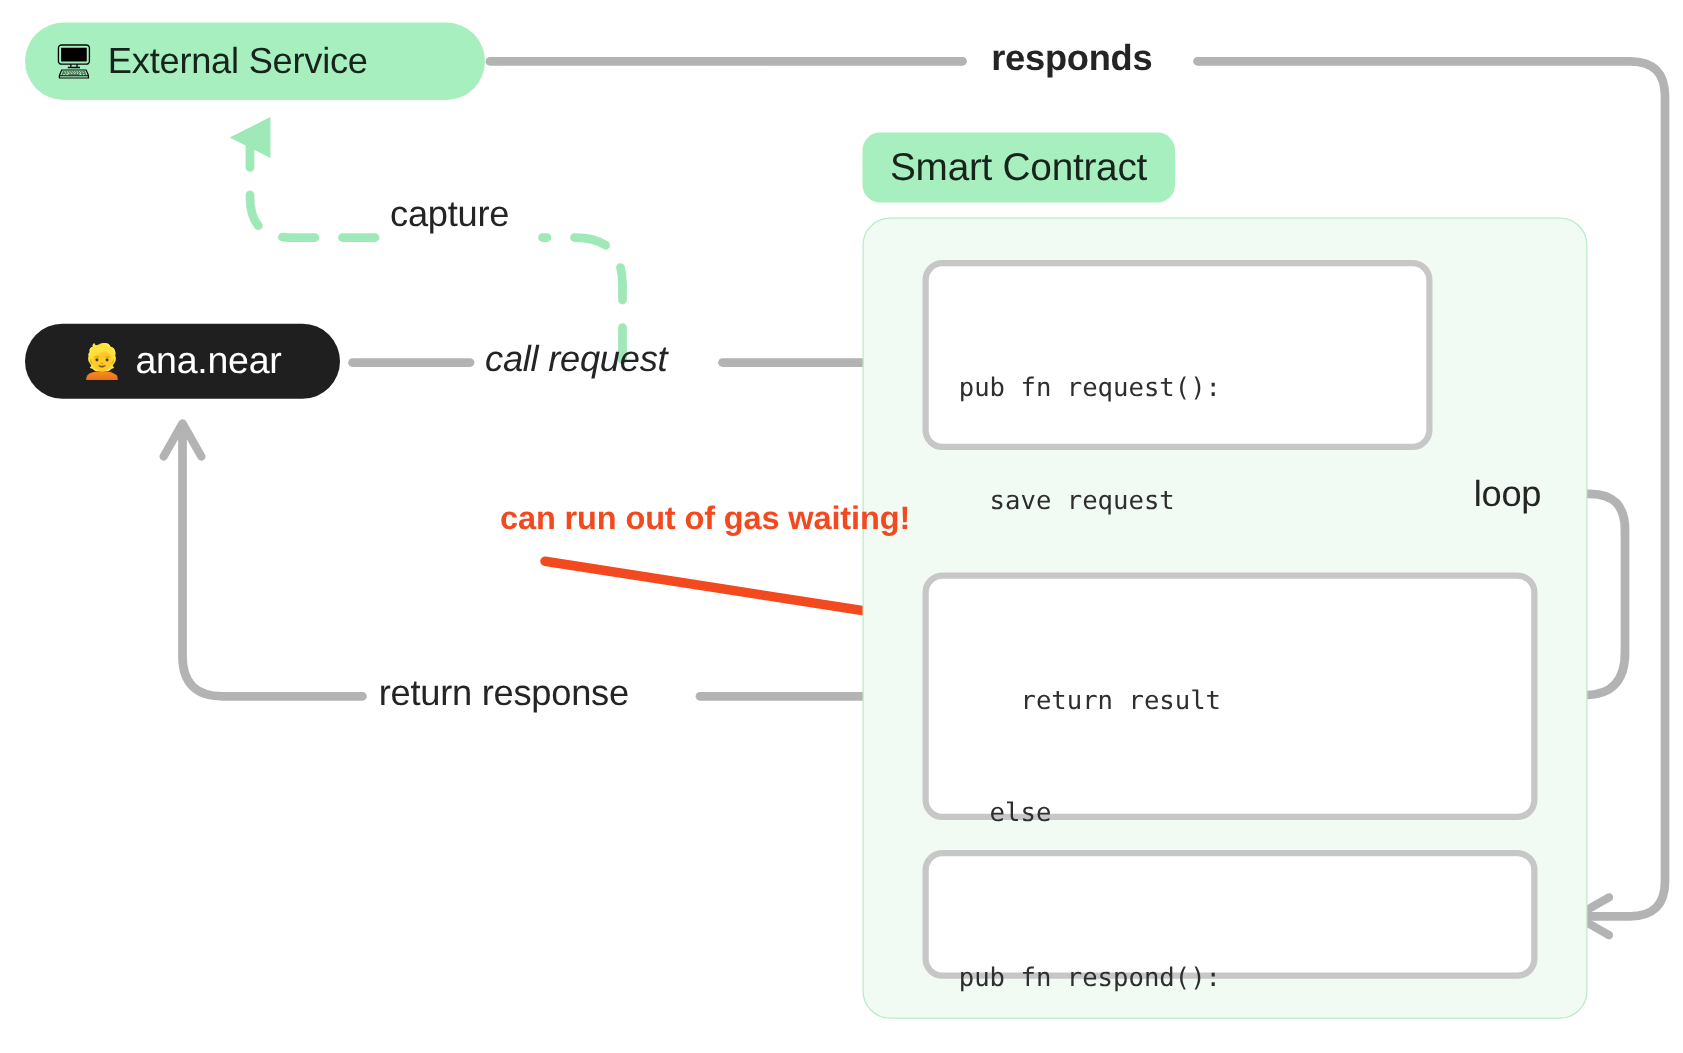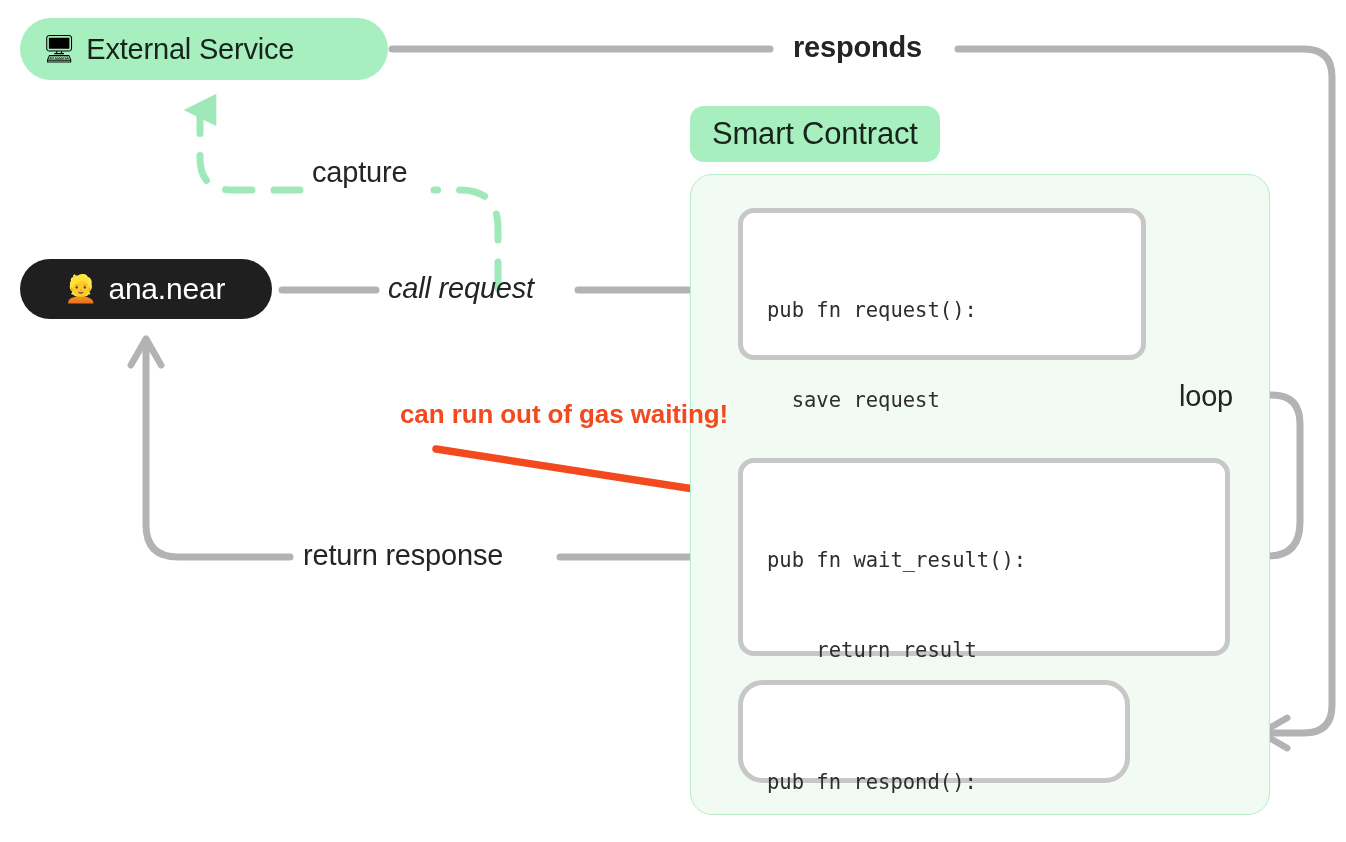--- a/index.html
+++ b/index.html
@@ -100,21 +100,21 @@
     border-radius: 16px;
     padding: 22px 24px;
     font-family: "DejaVu Sans Mono", "Liberation Mono", monospace;
     font-size: 20.5px;
     line-height: 30px;
     color: #2e2e2e;
     white-space: pre;
   }
   #code-request  { left: 738px; top: 208px; width: 408px; height: 152px; }
   #code-wait     { left: 738px; top: 458px; width: 492px; height: 198px; }
-  #code-respond  { left: 738px; top: 680px; width: 392px; height: 103px; border-radius: 25px; }
+  #code-respond  { left: 738px; top: 680px; width: 492px; height: 103px; }
   .code-line { display: block; }
 
   
   .edge-label {
     position: absolute;
     font-size: 29px;
     color: #242424;
     white-space: nowrap;
     letter-spacing: -0.2px;
   }
@@ -209,21 +209,20 @@
 
   <div id="contract-panel"></div>
 
   <div class="code-block" id="code-request">
     <span class="code-line">pub fn request():</span>
     <span class="code-line">  save request</span>
     <span class="code-line">  Promise::new(self).wait_result()</span>
   </div>
 
   <div class="code-block" id="code-wait">
-    <span class="code-line">pub fn wait_result():</span>
     <span class="code-line">    return result</span>
     <span class="code-line">  else</span>
     
   </div>
 
   <div class="code-block" id="code-respond">
     <span class="code-line">pub fn respond():</span>
     
   </div>
 

